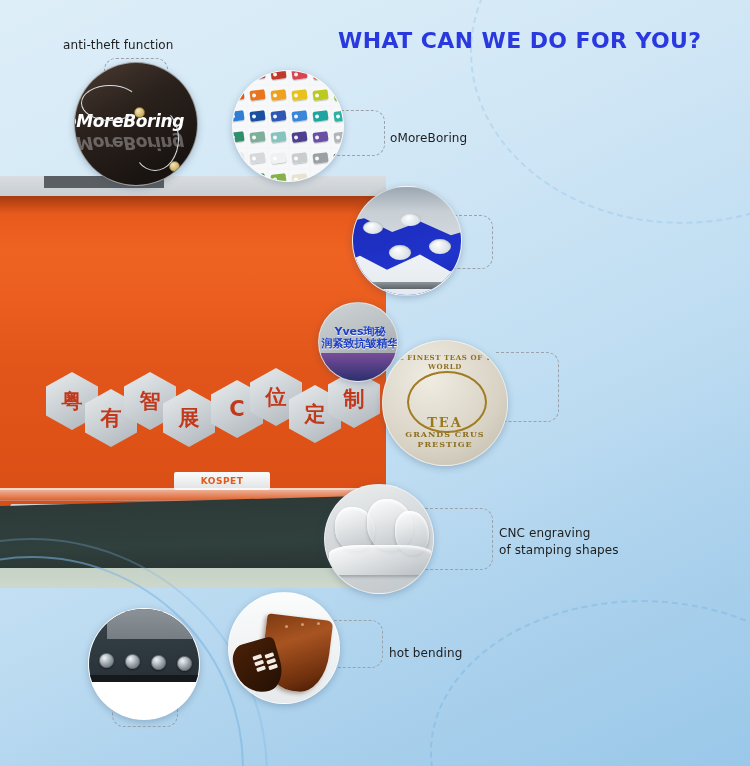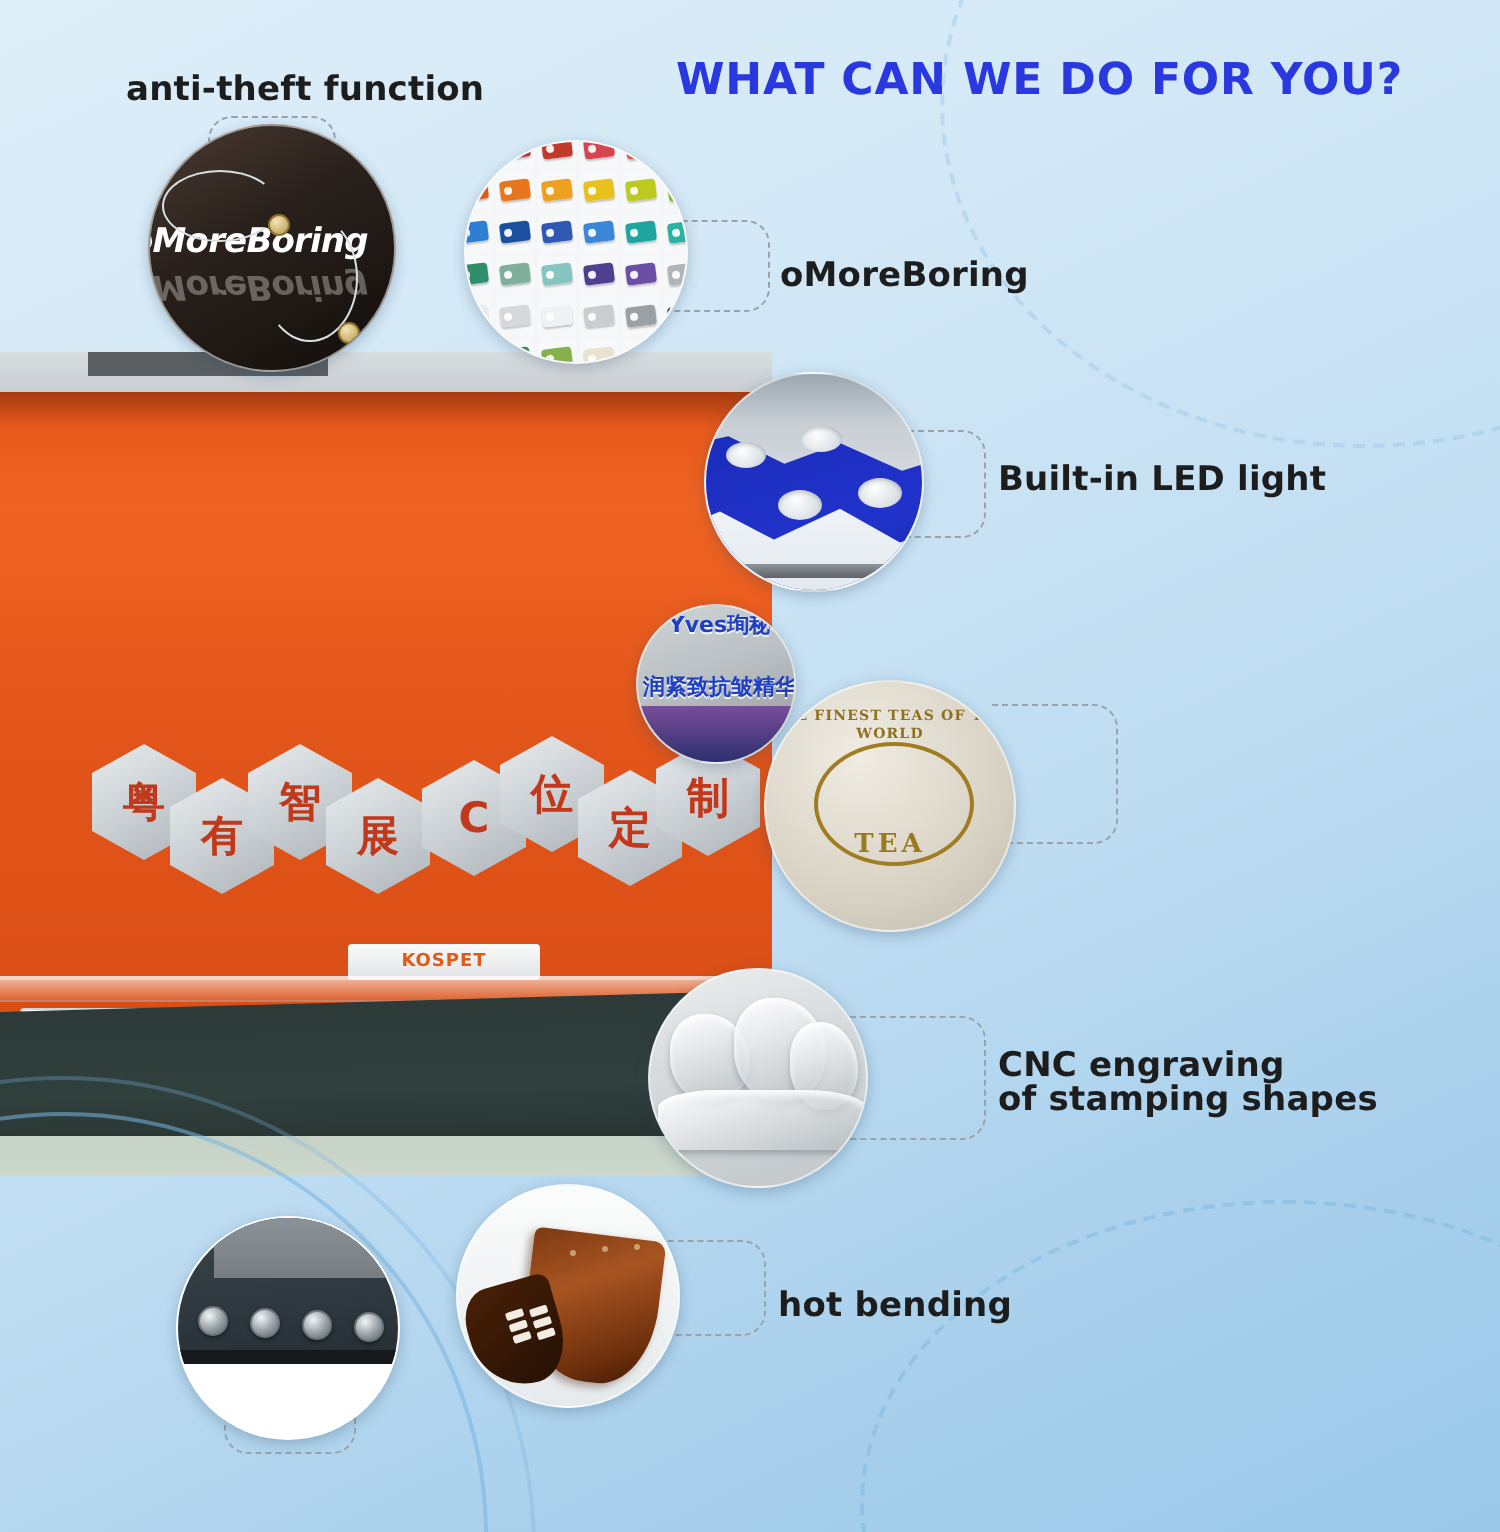--- a/index.html
+++ b/index.html
@@ -23,21 +23,21 @@
   .conn{
     position:absolute;border:1.4px dashed #9aa3ab;border-radius:12px;
     background:transparent;pointer-events:none;
   }
   .conn.open-l{border-left:none;border-top-left-radius:0;border-bottom-left-radius:0;}
   .conn.open-b{border-bottom:none;border-bottom-left-radius:0;border-bottom-right-radius:0;}
   .conn.open-t{border-top:none;border-top-left-radius:0;border-top-right-radius:0;}
 
   
   .flabel{
-    position:absolute;color:#1d1d1d;font-weight:bold;font-size:17px;
+    position:absolute;color:#1d1d1d;font-weight:normal;font-size:12px;
     line-height:16.5px;white-space:pre-line;letter-spacing:.1px;
   }
 
   
   #photo{
     position:absolute;left:0;top:176px;width:386px;height:412px;overflow:hidden;
   }
   #photo .ceiling{
     position:absolute;left:0;top:0;width:100%;height:26px;
     background:linear-gradient(180deg,#d9dde0,#c3c9cd);
@@ -451,29 +451,30 @@
     <div class="blue"></div>
     <div class="white"></div>
     <div class="hole" style="left:10px;top:34px;width:20px;height:13px;"></div>
     <div class="hole" style="left:47px;top:26px;width:21px;height:13px;"></div>
     <div class="hole" style="left:36px;top:58px;width:22px;height:15px;"></div>
     <div class="hole" style="left:76px;top:52px;width:22px;height:15px;"></div>
     <div class="base"></div>
   </div>
 
   <div class="bubble ring" id="b-yves">
-    <div class="ytxt" style="top:2px;">Yves珣秘</div>
+    <div class="ytxt" style="top:21px;">Yves珣秘</div>
     <div class="ytxt" style="top:33px;">润紧致抗皱精华</div>
     <div class="band"></div>
   </div>
 
   <div class="bubble ring" id="b-twg">
     <div class="arc-top">THE FINEST TEAS OF THE WORLD</div>
     <div class="oval"></div>
     <div class="tea">TEA</div>
+    <div class="arc-bot">GRANDS CRUS PRESTIGE</div>
   </div>
 
   <div class="bubble ring" id="b-cnc">
     <div class="relief" style="left:10px;top:22px;width:40px;height:44px;"></div>
     <div class="relief" style="left:42px;top:14px;width:46px;height:52px;"></div>
     <div class="relief" style="left:70px;top:26px;width:34px;height:44px;"></div>
     <div class="relief" style="left:4px;top:60px;width:104px;height:30px;border-radius:30% 30% 10% 10%;"></div>
   </div>
 
   <div class="bubble ring" id="b-bend">
@@ -499,18 +500,17 @@
     <div class="screen"></div>
     <div class="btn" style="left:10px;top:44px;"></div>
     <div class="btn" style="left:36px;top:45px;"></div>
     <div class="btn" style="left:62px;top:46px;"></div>
     <div class="btn" style="left:88px;top:47px;"></div>
     <div class="edge"></div>
   </div>
 
   <div class="flabel" style="left:63px;top:37px;">anti-theft function</div>
   <div class="flabel" style="left:390px;top:130px;">oMoreBoring</div>
-  <div class="flabel" style="left:499px;top:232px;">Built-in LED light</div>
   <div class="flabel" style="left:499px;top:525px;">CNC engraving
 of stamping shapes</div>
   <div class="flabel" style="left:389px;top:645px;">hot bending</div>
 
 </div>
 
 </body></html>

